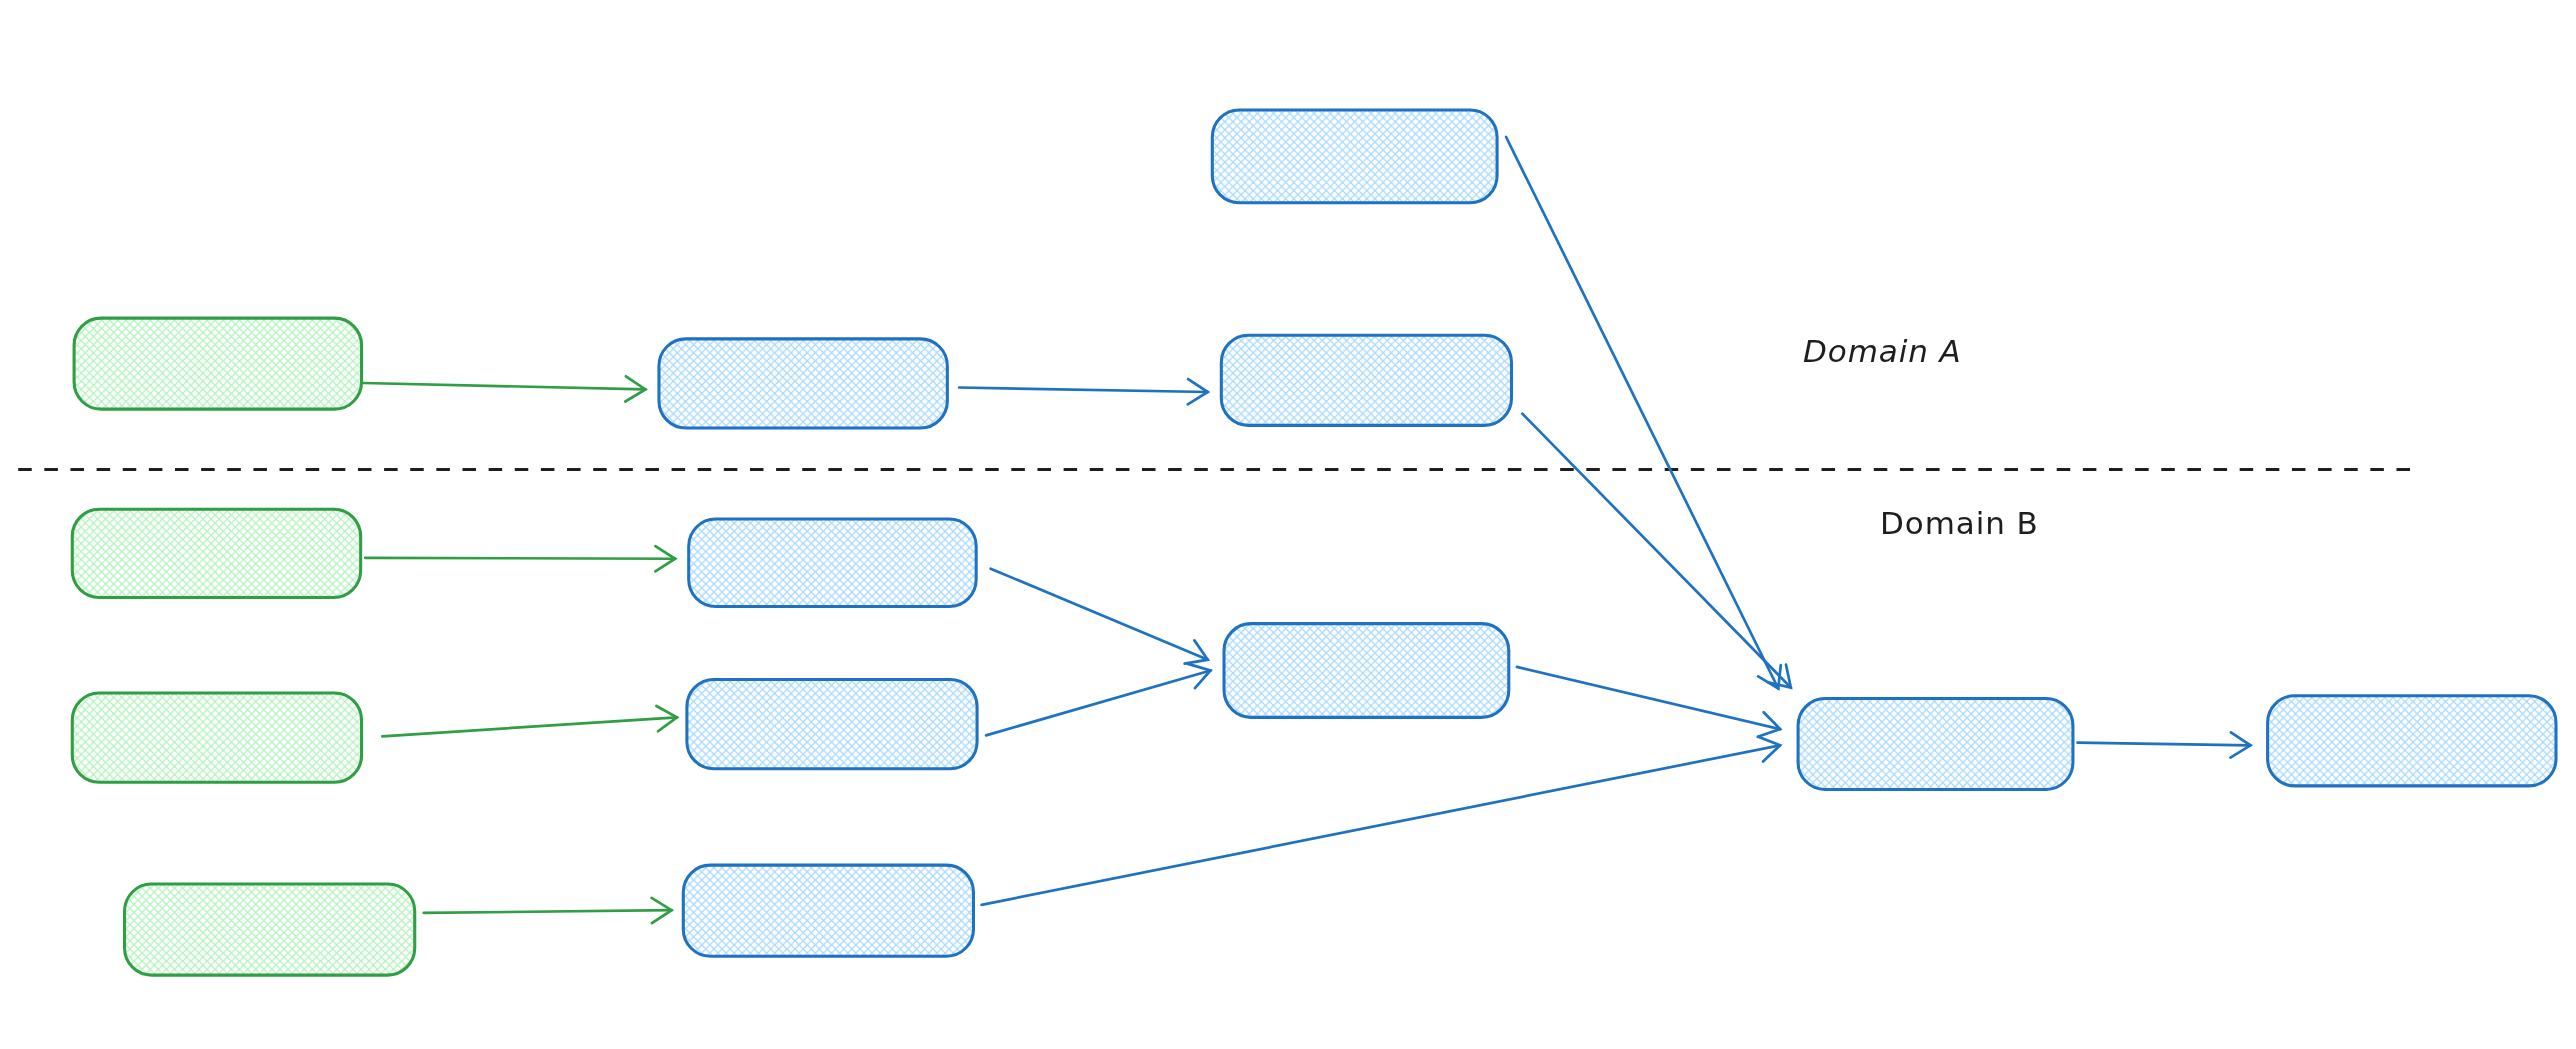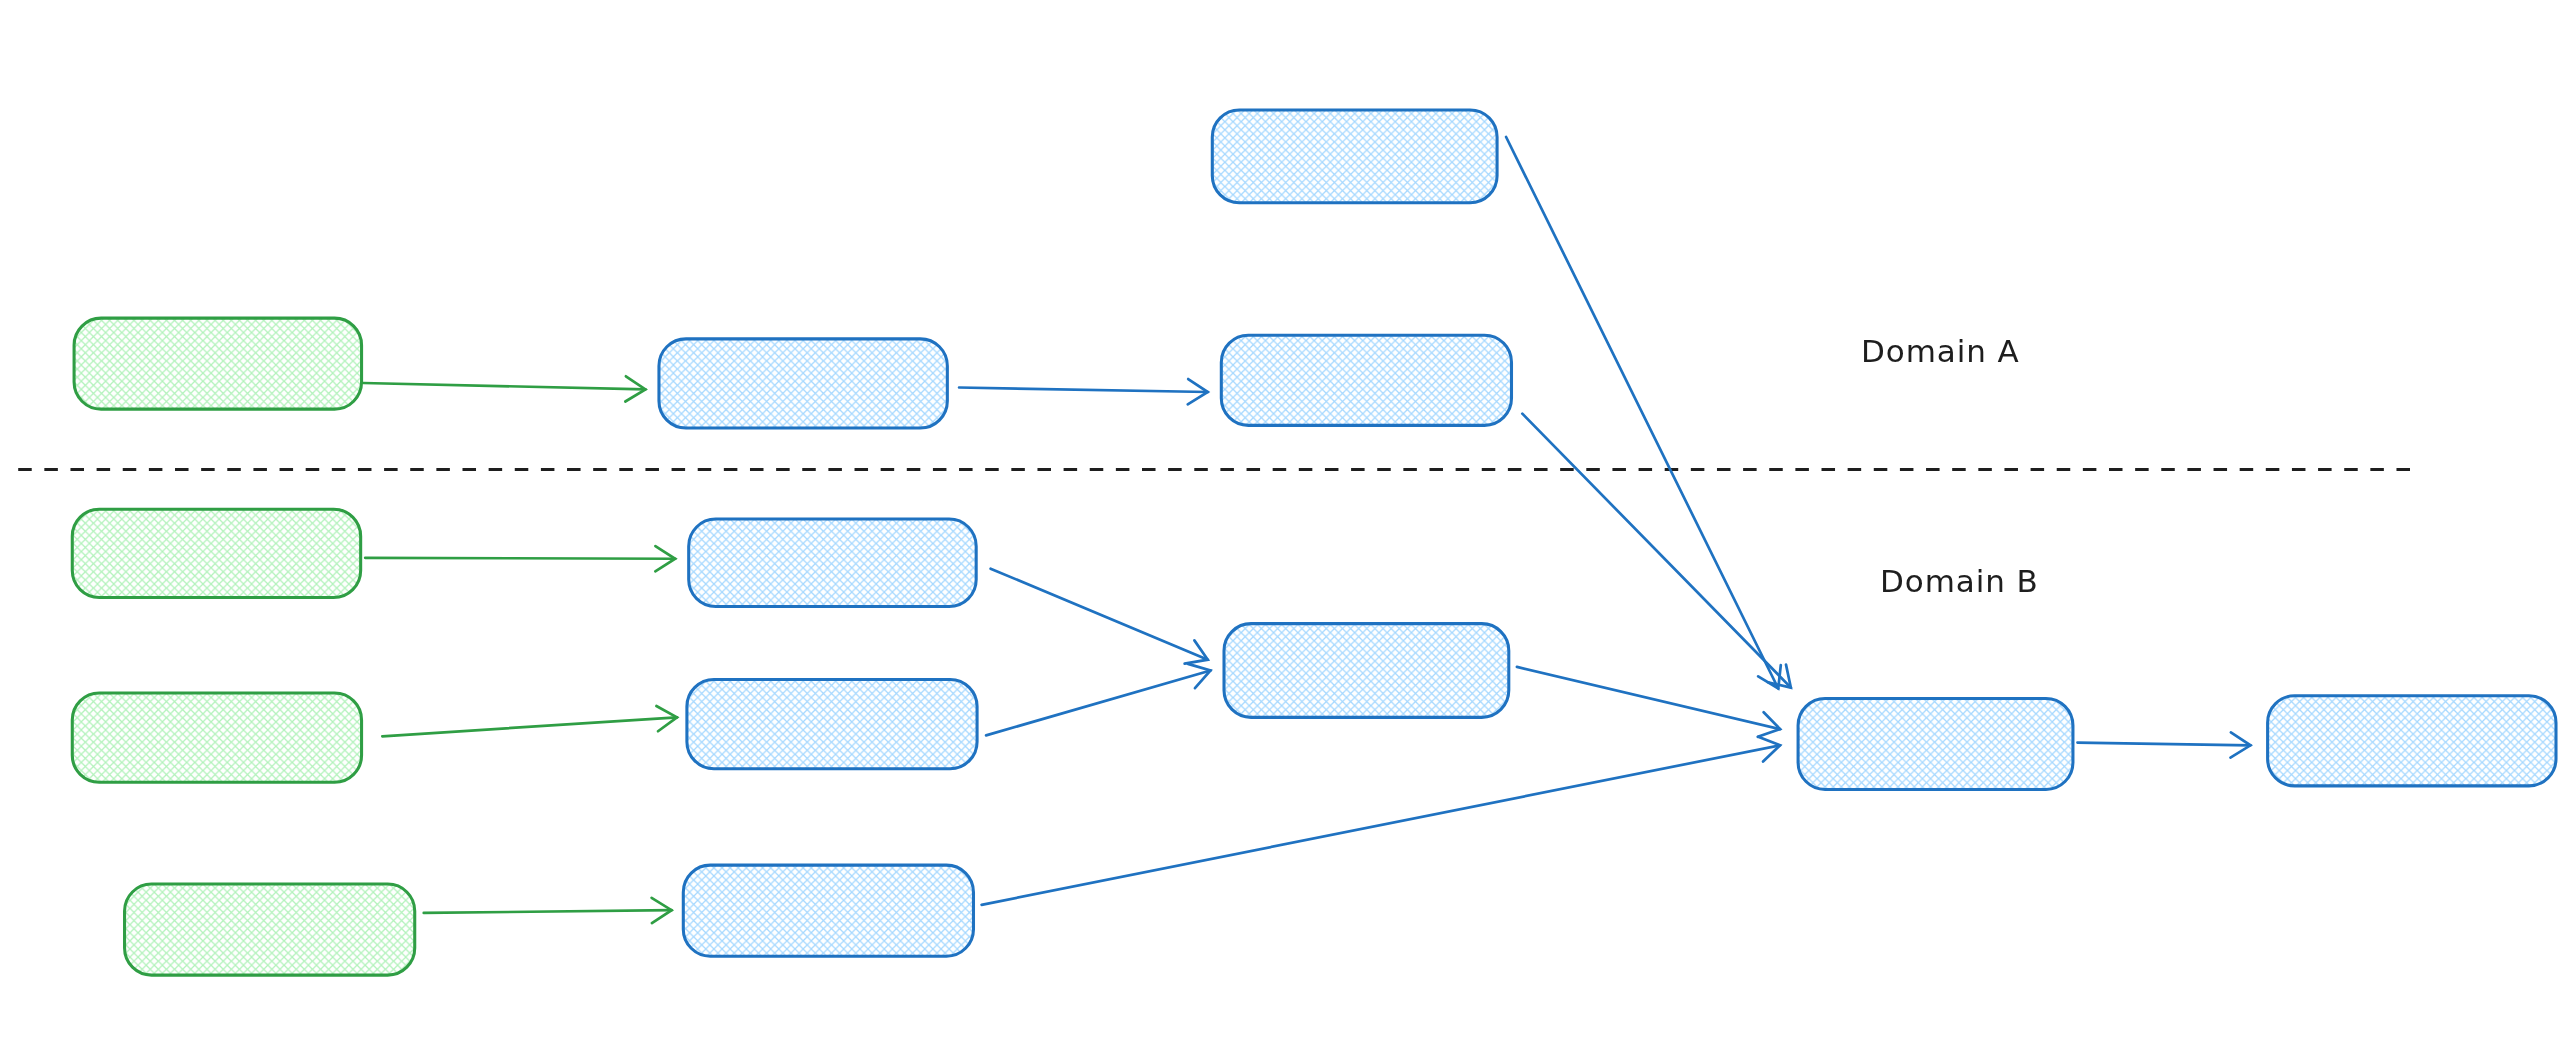--- a/index.html
+++ b/index.html
@@ -15,22 +15,22 @@
     left: 0; top: 0;
   }
   .domain-label {
     position: absolute;
     font-size: 31px;
     color: #1e1e1e;
     letter-spacing: 0.9px;
     white-space: nowrap;
     user-select: none;
   }
-  #label-domain-a { left: 1861px; top: 333px; }
-  #label-domain-b { left: 1880px; top: 563px; }
+  #label-domain-a { left: 1803px; top: 333px; font-style: italic; }
+  #label-domain-b { left: 1880px; top: 505px; }
 </style>
 </head>
 <body>
 
 <svg id="canvas" width="2576" height="1049" viewBox="0 0 2858 1164" xmlns="http://www.w3.org/2000/svg">
   <g id="divider-layer">
       <line x1="20" y1="521" x2="2678" y2="521" stroke="#1e1e1e" stroke-width="3.5" stroke-dasharray="15 14" stroke-linecap="butt"></line>
     </g>
   <g id="edges-layer">
       <line x1="403" y1="425" x2="716" y2="432" stroke="#2f9e44" stroke-width="3" stroke-linecap="round" marker-end="url(#arrow-green)"></line>

